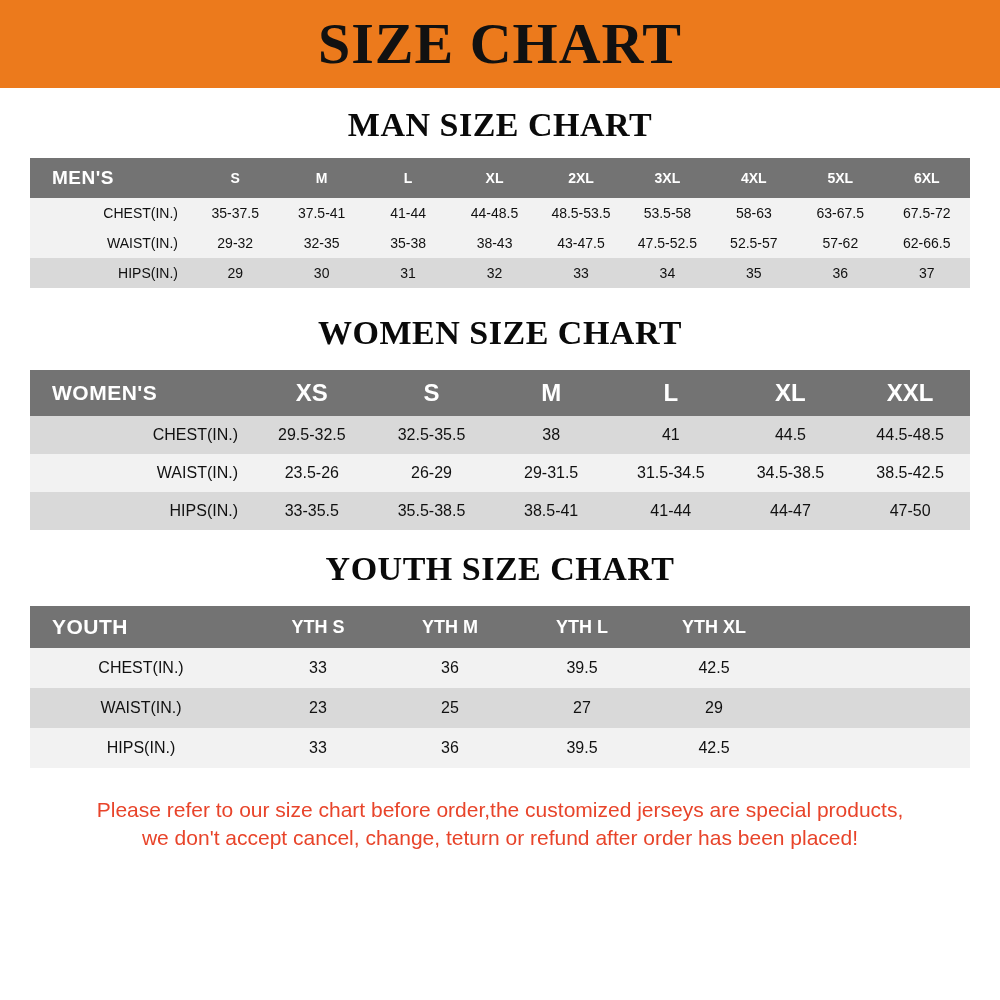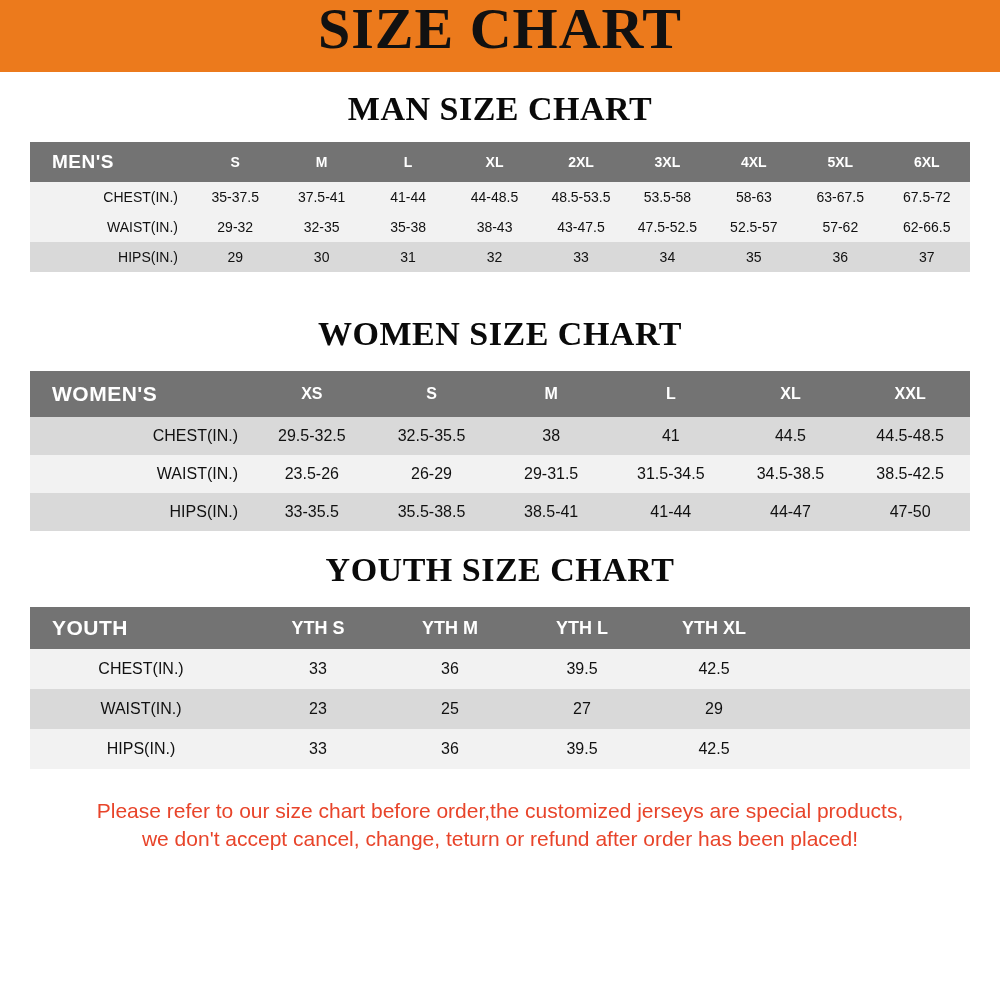--- a/index.html
+++ b/index.html
@@ -17,23 +17,23 @@
   .page {
     width: 1000px;
     height: 1000px;
     position: relative;
     box-sizing: border-box;
   }
 
   
   .banner {
     background: #ec7a1c;
-    height: 72px;
+    height: 88px;
     display: flex;
-    align-items: flex-start;
+    align-items: center;
     justify-content: center;
   }
   .banner-title {
     font-family: "Liberation Serif", serif;
     font-weight: bold;
     font-size: 58px;
     letter-spacing: 1px;
     color: #111111;
     line-height: 1;
     text-align: center;
@@ -92,21 +92,21 @@
 
   
   #men-table td, #men-table th { font-size: 14px; }
   #men-table thead th.rowhead { font-size: 19px; }
   #men-table tbody td.rowhead { font-size: 14px; }
   #men-table th, #men-table td { height: 30px; }
   #men-table thead th { height: 40px; }
 
   
   #women-table th, #women-table td { height: 38px; font-size: 16px; }
-  #women-table thead th { height: 46px; font-size: 16px; }
+  #women-table thead th { height: 46px; font-size: 24px; }
   #women-table thead th.rowhead { font-size: 21px; }
   #women-table tbody td.rowhead { font-size: 16px; }
 
   
   #youth-table th, #youth-table td { height: 40px; font-size: 16px; }
   #youth-table thead th { height: 42px; font-size: 18px; }
   #youth-table thead th.rowhead { font-size: 21px; }
   #youth-table tbody td.rowhead { font-size: 16px; text-align: center; padding-right: 0; }
 
   
@@ -180,21 +180,21 @@
           <td>33</td>
           <td>34</td>
           <td>35</td>
           <td>36</td>
           <td>37</td>
         </tr>
       </tbody>
     </table>
   </div>
 
-  <div class="section-title" style="margin-top:43px;margin-bottom:18px;">WOMEN SIZE CHART</div>
+  <div class="section-title" style="margin-top:26px;margin-bottom:18px;">WOMEN SIZE CHART</div>
   <div class="table-wrap">
     <table class="size-table" id="women-table">
       <thead>
         <tr>
           <th class="rowhead" style="width:200px;">WOMEN'S</th>
           <th>XS</th>
           <th>S</th>
           <th>M</th>
           <th>L</th>
           <th>XL</th>

